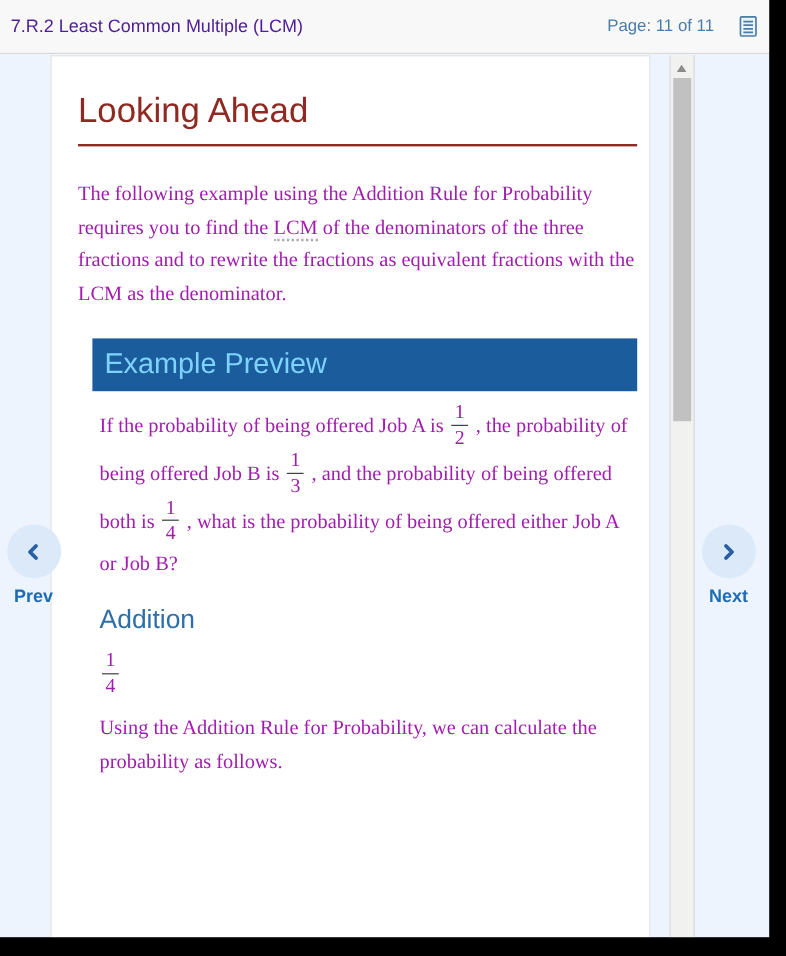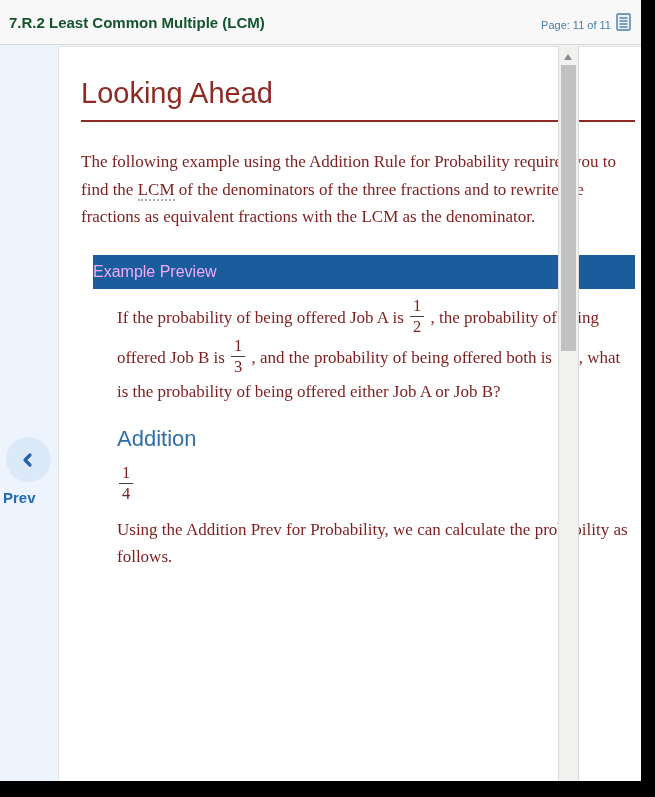--- a/index.html
+++ b/index.html
@@ -19,60 +19,60 @@
   
   .topbar {
     height: 45px;
     background: #f8f8f8;
     border-bottom: 1px solid #d9d9d9;
     display: flex; align-items: center;
     padding: 0 10px 0 9px;
   }
   .topbar-title {
     flex: 1;
-    font-size: 15px; font-weight: 700;
-    color: #14532d;
+    font-size: 15px; font-weight: 400;
+    color: #4c1d95;
   }
   .page-indicator {
-    display: flex; align-items: flex-end; gap: 5px;
-    color: #4a7ca9; font-size: 11px;
+    display: flex; align-items: flex-start; gap: 21px;
+    color: #4a7ca9; font-size: 14px;
   }
   
   .main { position: absolute; top: 45px; left: 0; right: 0; bottom: 0; }
   .card {
-    position: absolute; left: 58px; top: 1px; bottom: 0;
-    width: 588px;
+    position: absolute; left: 42px; top: 1px; bottom: 0;
+    width: 500px;
     background: #fff;
     border: 1px solid #e2e2e2; border-bottom: none;
     padding: 30px 10px 16px 22px;
     overflow: hidden;
   }
   .card h1 {
     margin: 0 0 10px 0;
     font-size: 29px; font-weight: 400;
     color: #8e2a22;
   }
   .red-rule {
     border: none; border-top: 2px solid #8e2a22;
     margin: 0 0 26px 0;
   }
   .serif-p {
     font-family: "Liberation Serif", serif;
     font-size: 17px; line-height: 1.62;
-    color: #7f1d1d;
+    color: #a21caf;
     margin: 0 0 24px 0;
   }
   .lcm-term { border-bottom: 2px dotted #adadad; cursor: help; }
   .example { margin-left: 12px; }
   .banner {
-    background: #1b5c9d; color: #f0abfc;
-    font-size: 16px;
-    padding: 8px 0;
+    background: #1b5c9d; color: #7dd3fc;
+    font-size: 24px;
+    padding: 8px 10px;
   }
-  .example-body { padding: 10px 0 0 6px; margin-left: 18px; }
+  .example-body { padding: 10px 0 0 6px; }
   .example-body .serif-p { margin-bottom: 10px; }
   .frac {
     display: inline-block; vertical-align: middle;
     text-align: center;
     font-size: 16.5px; line-height: 1.12;
     margin: 0 2px; transform: translateY(-2px);
   }
   .frac .num { display: block; padding: 0 3px 1px; border-bottom: 1px solid #3f3f3f; }
   .frac .den { display: block; padding-top: 1px; }
   .solution-h {
@@ -97,21 +97,21 @@
   }
   .scroll-thumb {
     position: absolute; top: 19px; left: 2px;
     width: 15px; height: 286px;
     background: #c1c1c1;
     cursor: grab;
   }
   
   .nav-ctl {
     position: absolute; top: 437px;
-    width: 50px; text-align: left;
+    width: 50px; text-align: center;
   }
   .nav-prev { left: 3px; }
   .nav-next { right: 9px; }
   .nav-circle {
     width: 45px; height: 45px; border-radius: 50%;
     background: #dce9f8;
     display: flex; align-items: center; justify-content: center;
     margin: 0 auto; cursor: pointer;
   }
   .nav-label {
@@ -152,21 +152,21 @@
       <div class="example">
         <div class="banner">Example Preview</div>
 
         <div class="example-body">
           <p class="serif-p"><span>If the probability of being offered Job A is </span><span class="frac"><span class="num">1</span><span class="den">2</span></span><span> , the probability of being offered Job B is </span><span class="frac"><span class="num">1</span><span class="den">3</span></span><span> , and the probability of being offered both is </span><span class="frac"><span class="num">1</span><span class="den">4</span></span><span> , what is the probability of being offered either Job A or Job B?</span></p>
 
           <h2 class="solution-h">Addition</h2>
 
           <p class="serif-p"><span class="frac"><span class="num">1</span><span class="den">4</span></span></p>
 
-          <p class="serif-p">Using the Addition Prev for Probability, we can calculate the probability as follows.</p>
+          <p class="serif-p">Using the Addition Rule for Probability, we can calculate the probability as follows.</p>
         </div>
       </div>
     </div>
 
     <div class="scrollbar">
       <div class="scroll-up-arrow"></div>
       <div class="scroll-thumb"></div>
     </div>
   </div>
 
@@ -174,14 +174,24 @@
     <div class="nav-circle">
       <span style="display:flex;">
         <svg width="18" height="18" viewBox="0 0 18 18">
           <polyline points="11,4 6,9 11,14" fill="none" stroke="#2a5fa5" stroke-width="3.2" stroke-linecap="round" stroke-linejoin="round"></polyline>
         </svg>
       </span>
     </div>
     <div class="nav-label">Prev</div>
   </div>
 
+  <div class="nav-ctl nav-next">
+    <div class="nav-circle">
+      <span style="display:flex;">
+        <svg width="18" height="18" viewBox="0 0 18 18">
+          <polyline points="7,4 12,9 7,14" fill="none" stroke="#2a5fa5" stroke-width="3.2" stroke-linecap="round" stroke-linejoin="round"></polyline>
+        </svg>
+      </span>
+    </div>
+    <div class="nav-label">Next</div>
+  </div>
 
 </div>
 
 </body></html>

